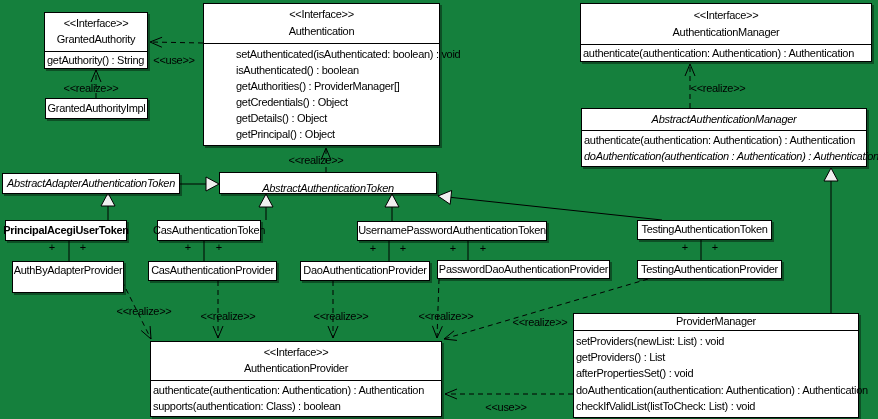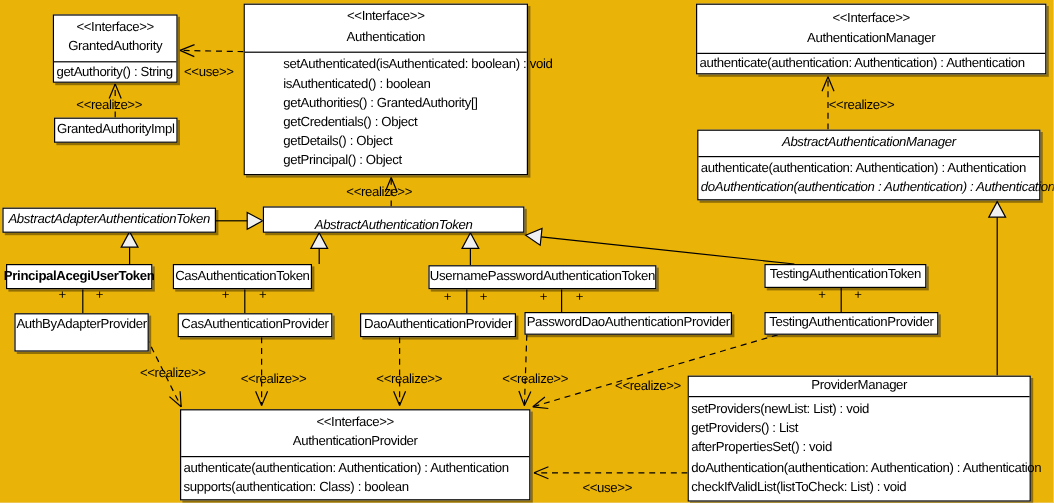--- a/index.html
+++ b/index.html
@@ -3,21 +3,21 @@
 <meta charset="utf-8">
 <style>
   * { box-sizing: border-box; }
   html,body { margin:0; padding:0; }
   body {
     background:#f0f0f0;
     font-family:"Liberation Sans", sans-serif;
     width:878px; height:419px; overflow:hidden;
   }
   #stage {
-    position:relative; width:878px; height:419px; background:#eab308;
+    position:relative; width:878px; height:419px; background:#15803d;
   }
   #edges-svg { position:absolute; left:0; top:0; }
   .class-box {
     position:absolute; background:#ffffff; border:1px solid #000;
     box-shadow:2px 2px 0 rgba(0,0,0,0.38);
     font-size:11px; color:#000; letter-spacing:-0.3px;
   }
   .name-comp {
     display:flex; flex-direction:column; justify-content:space-evenly;
     align-items:center; text-align:center; line-height:1.05;
@@ -149,21 +149,21 @@
       </div>
     </div>
     <div class="class-box" style="left: 203px; top: 3px; width: 237px; height: 143px;">
       <div class="name-comp has-methods" style="height: 40px;">
         <div>&lt;&lt;Interface&gt;&gt;</div>
         <div>Authentication</div>
       </div>
       <div class="methods" style="height: 101px; padding-left: 32px;">
         <div class="method-row">setAuthenticated(isAuthenticated: boolean) : void</div>
         <div class="method-row">isAuthenticated() : boolean</div>
-        <div class="method-row">getAuthorities() : GrantedAuthority[]</div>
+        <div class="method-row">getAuthorities() : ProviderManager[]</div>
         <div class="method-row">getCredentials() : Object</div>
         <div class="method-row">getDetails() : Object</div>
         <div class="method-row">getPrincipal() : Object</div>
       </div>
     </div>
     <div class="class-box" style="left: 580px; top: 3px; width: 292px; height: 59px;">
       <div class="name-comp has-methods" style="height: 41px;">
         <div>&lt;&lt;Interface&gt;&gt;</div>
         <div>AuthenticationManager</div>
       </div>
@@ -188,21 +188,21 @@
     <div class="class-box" style="left: 219px; top: 172px; width: 218px; height: 22px;">
       <div class="name-comp" style="height: 32px;">
         <div class="italic">AbstractAuthenticationToken</div>
       </div>
     </div>
     <div class="class-box" style="left: 5px; top: 220px; width: 122px; height: 21px; font-weight: bold;">
       <div class="name-comp" style="height: 19px;">
         <div>PrincipalAcegiUserToken</div>
       </div>
     </div>
-    <div class="class-box" style="left: 144px; top: 220px; width: 116px; height: 21px;">
+    <div class="class-box" style="left: 157px; top: 220px; width: 104px; height: 21px;">
       <div class="name-comp" style="height: 19px;">
         <div>CasAuthenticationToken</div>
       </div>
     </div>
     <div class="class-box" style="left: 357px; top: 221px; width: 190px; height: 20px;">
       <div class="name-comp" style="height: 18px;">
         <div>UsernamePasswordAuthenticationToken</div>
       </div>
     </div>
     <div class="class-box" style="left: 637px; top: 220px; width: 135px; height: 20px;">

